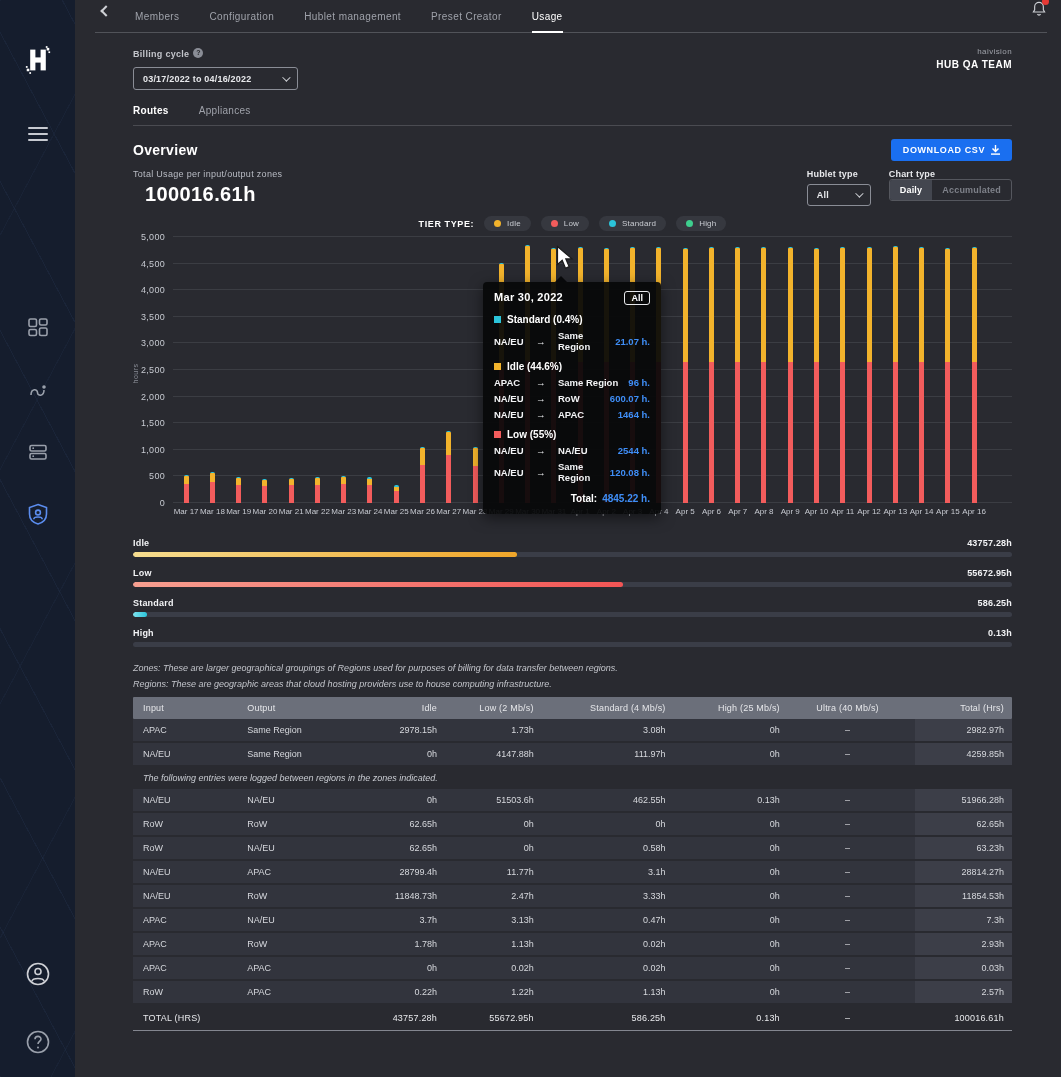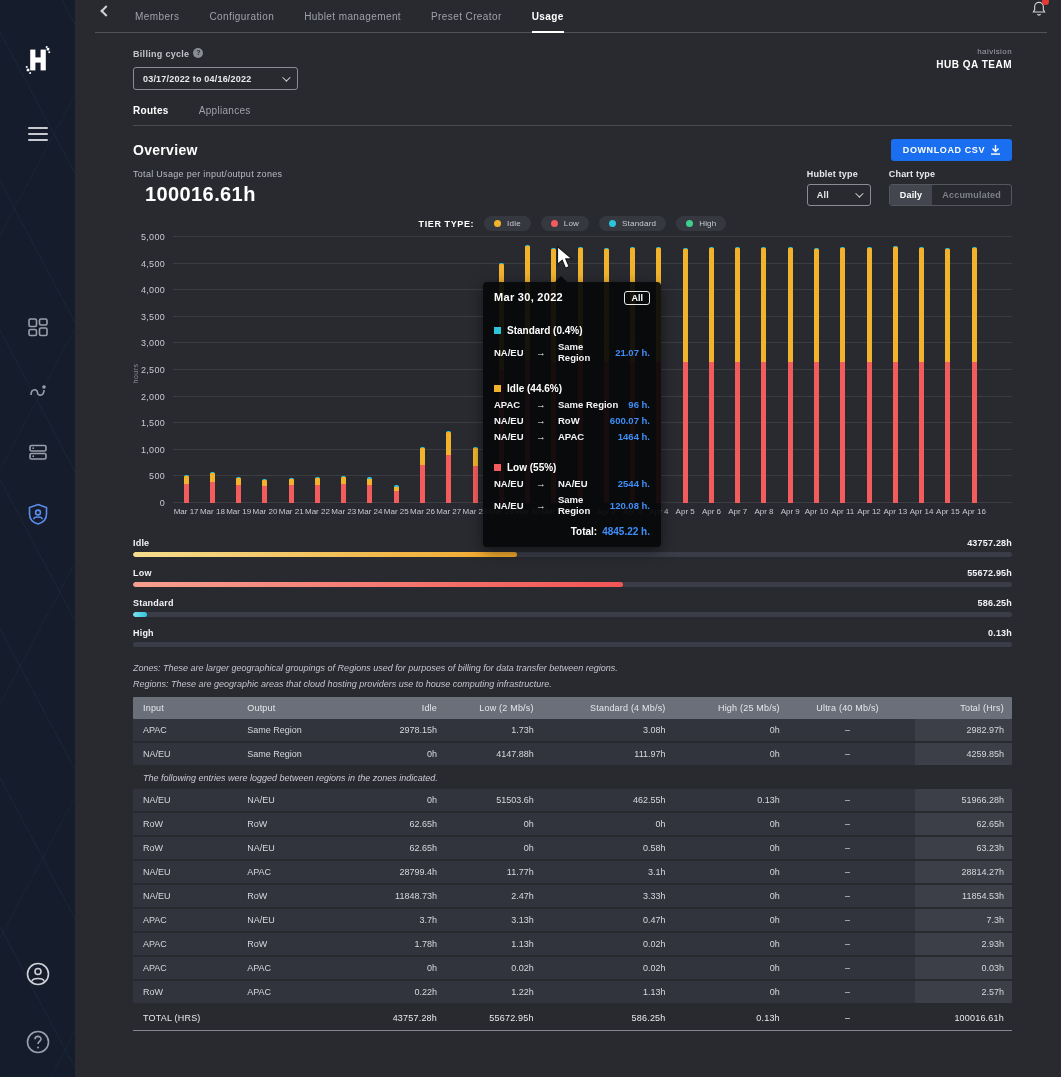--- a/index.html
+++ b/index.html
@@ -27,21 +27,21 @@
   
   .main { position:absolute; left:75px; top:0; width:986px; height:1077px; }
   .topbar {
     height:33px; margin:0 14px 0 20px; display:flex; 
     border-bottom:1px solid #515359; position:relative;
   }
   .back { width:22px; height:22px; display:flex; align-items:center; justify-content:center; cursor:pointer; margin-right:18px; }
   .back .chev-l { width:8px; height:8px; border-left:2px solid #cfd1d6; border-bottom:2px solid #cfd1d6; transform:rotate(45deg); }
   .tabs { display:flex; gap:30px; height:100%; align-items:center; }
   .tab { font-size:10px; letter-spacing:.4px; color:#9fa2aa; cursor:pointer; height:100%; display:flex; align-items:center; position:relative; }
-  .tab.active { color:#ffffff; font-weight:bold; }
+  .tab.active { color:#ffffff; font-weight:normal; }
   .tab.active::after { content:""; position:absolute; bottom:-1px; left:0; right:0; height:2px; background:#ffffff; }
   .bell { margin-left:auto; position:relative; cursor:pointer; }
   .bell .dot { position:absolute; top:-2px; right:-2px; width:7px; height:7px; border-radius:50%; background:#e53935; }
   
   .content { padding:0 49px 0 58px; position:relative; }
   .billing-row { margin-top:10px; display:flex; justify-content:space-between; align-items:flex-start; }
   .label-sm { font-size:9px; color:#c3c5cb; font-weight:bold; letter-spacing:.3px; }
   .info-dot { display:inline-flex; width:10px; height:10px; border-radius:50%; background:#8a8d96; color:#26272b;
     font-size:7px; font-weight:bold; align-items:center; justify-content:center; margin-left:4px; vertical-align:middle; cursor:pointer;}
   .select {
@@ -61,21 +61,21 @@
   .btn-blue {
     background:#1a6ff0; color:#fff; border:none; border-radius:3px; height:22px;
     font-size:9px; font-weight:bold; letter-spacing:.6px; padding:0 12px;
     display:flex; align-items:center; gap:6px; cursor:pointer; font-family:inherit;
   }
   .totals-row { margin-top:8px; display:flex; justify-content:space-between; align-items:flex-start; }
   .total-value { font-size:20px; font-weight:bold; color:#fff; margin:4px 0 0 12px; letter-spacing:.4px; }
   .controls { display:flex; gap:18px; align-items:flex-start; }
   .ctrl-label { font-size:9px; font-weight:bold; color:#e8e9ec; letter-spacing:.2px; }
   .select.small { width:64px; margin-top:5px; height:22px; }
-  .seg { margin-top:5px; display:flex; border:1px solid #55575e; border-radius:3px; overflow:hidden; height:22px; }
+  .seg { display:flex; border:1px solid #55575e; border-radius:3px; overflow:hidden; height:22px; }
   .seg button { border:none; background:transparent; color:#7e8189; font-size:9px; font-weight:bold; padding:0 10px; cursor:pointer; font-family:inherit; letter-spacing:.2px;}
   .seg button.active { background:#43464f; color:#fff; }
   
   .legend-row { margin-top:10px; display:flex; justify-content:center; align-items:center; gap:10px; }
   .legend-title { font-size:9px; font-weight:bold; color:#fff; letter-spacing:.6px; }
   .pill { background:#36383f; border-radius:9px; padding:3px 10px; display:flex; align-items:center; gap:6px; cursor:pointer; }
   .pill .sw { width:7px; height:7px; border-radius:50%; }
   .pill .lb { font-size:8px; color:#c9ccd2; letter-spacing:.2px; }
   
   .chart-wrap { margin-top:6px; display:flex; }
@@ -92,21 +92,21 @@
   
   .tooltip {
     position:absolute; left:310px; top:45px; width:178px;
     background:rgba(6,7,9,0.93); border-radius:4px; padding:9px 11px 10px 11px; z-index:6;
     box-shadow:0 4px 14px rgba(0,0,0,.5);
   }
   .tooltip::before { content:""; position:absolute; top:-6px; left:72px; border-left:6px solid transparent; border-right:6px solid transparent; border-bottom:6px solid rgba(6,7,9,0.93); }
   .tt-head { display:flex; justify-content:space-between; align-items:flex-start; }
   .tt-date { font-size:11px; font-weight:bold; color:#fff; letter-spacing:.3px; }
   .tt-badge { border:1px solid #e8e9ec; border-radius:3px; font-size:9px; font-weight:bold; color:#fff; padding:1px 6px; }
-  .tt-sec { margin-top:20px; }
+  .tt-sec { margin-top:9px; }
   .tt-tier { display:flex; align-items:center; gap:6px; font-size:10px; font-weight:bold; color:#fff; }
   .tt-tier .sq { width:7px; height:7px; }
   .tt-row { display:flex; align-items:center; margin-top:5px; font-size:9.5px; font-weight:bold; color:#f2f3f5; }
   .tt-row .from { width:42px; }
   .tt-row .arr { width:22px; color:#e8e9ec; }
   .tt-row .to { flex:1; }
   .tt-row .val { color:#3f8ef7; text-align:right; white-space:nowrap; }
   .tt-total { margin-top:10px; text-align:right; font-size:10px; font-weight:bold; color:#fff; }
   .tt-total .val { color:#3f8ef7; margin-left:5px; }
   .cursor { position:absolute; left:383px; top:8px; z-index:7; pointer-events:none; }

